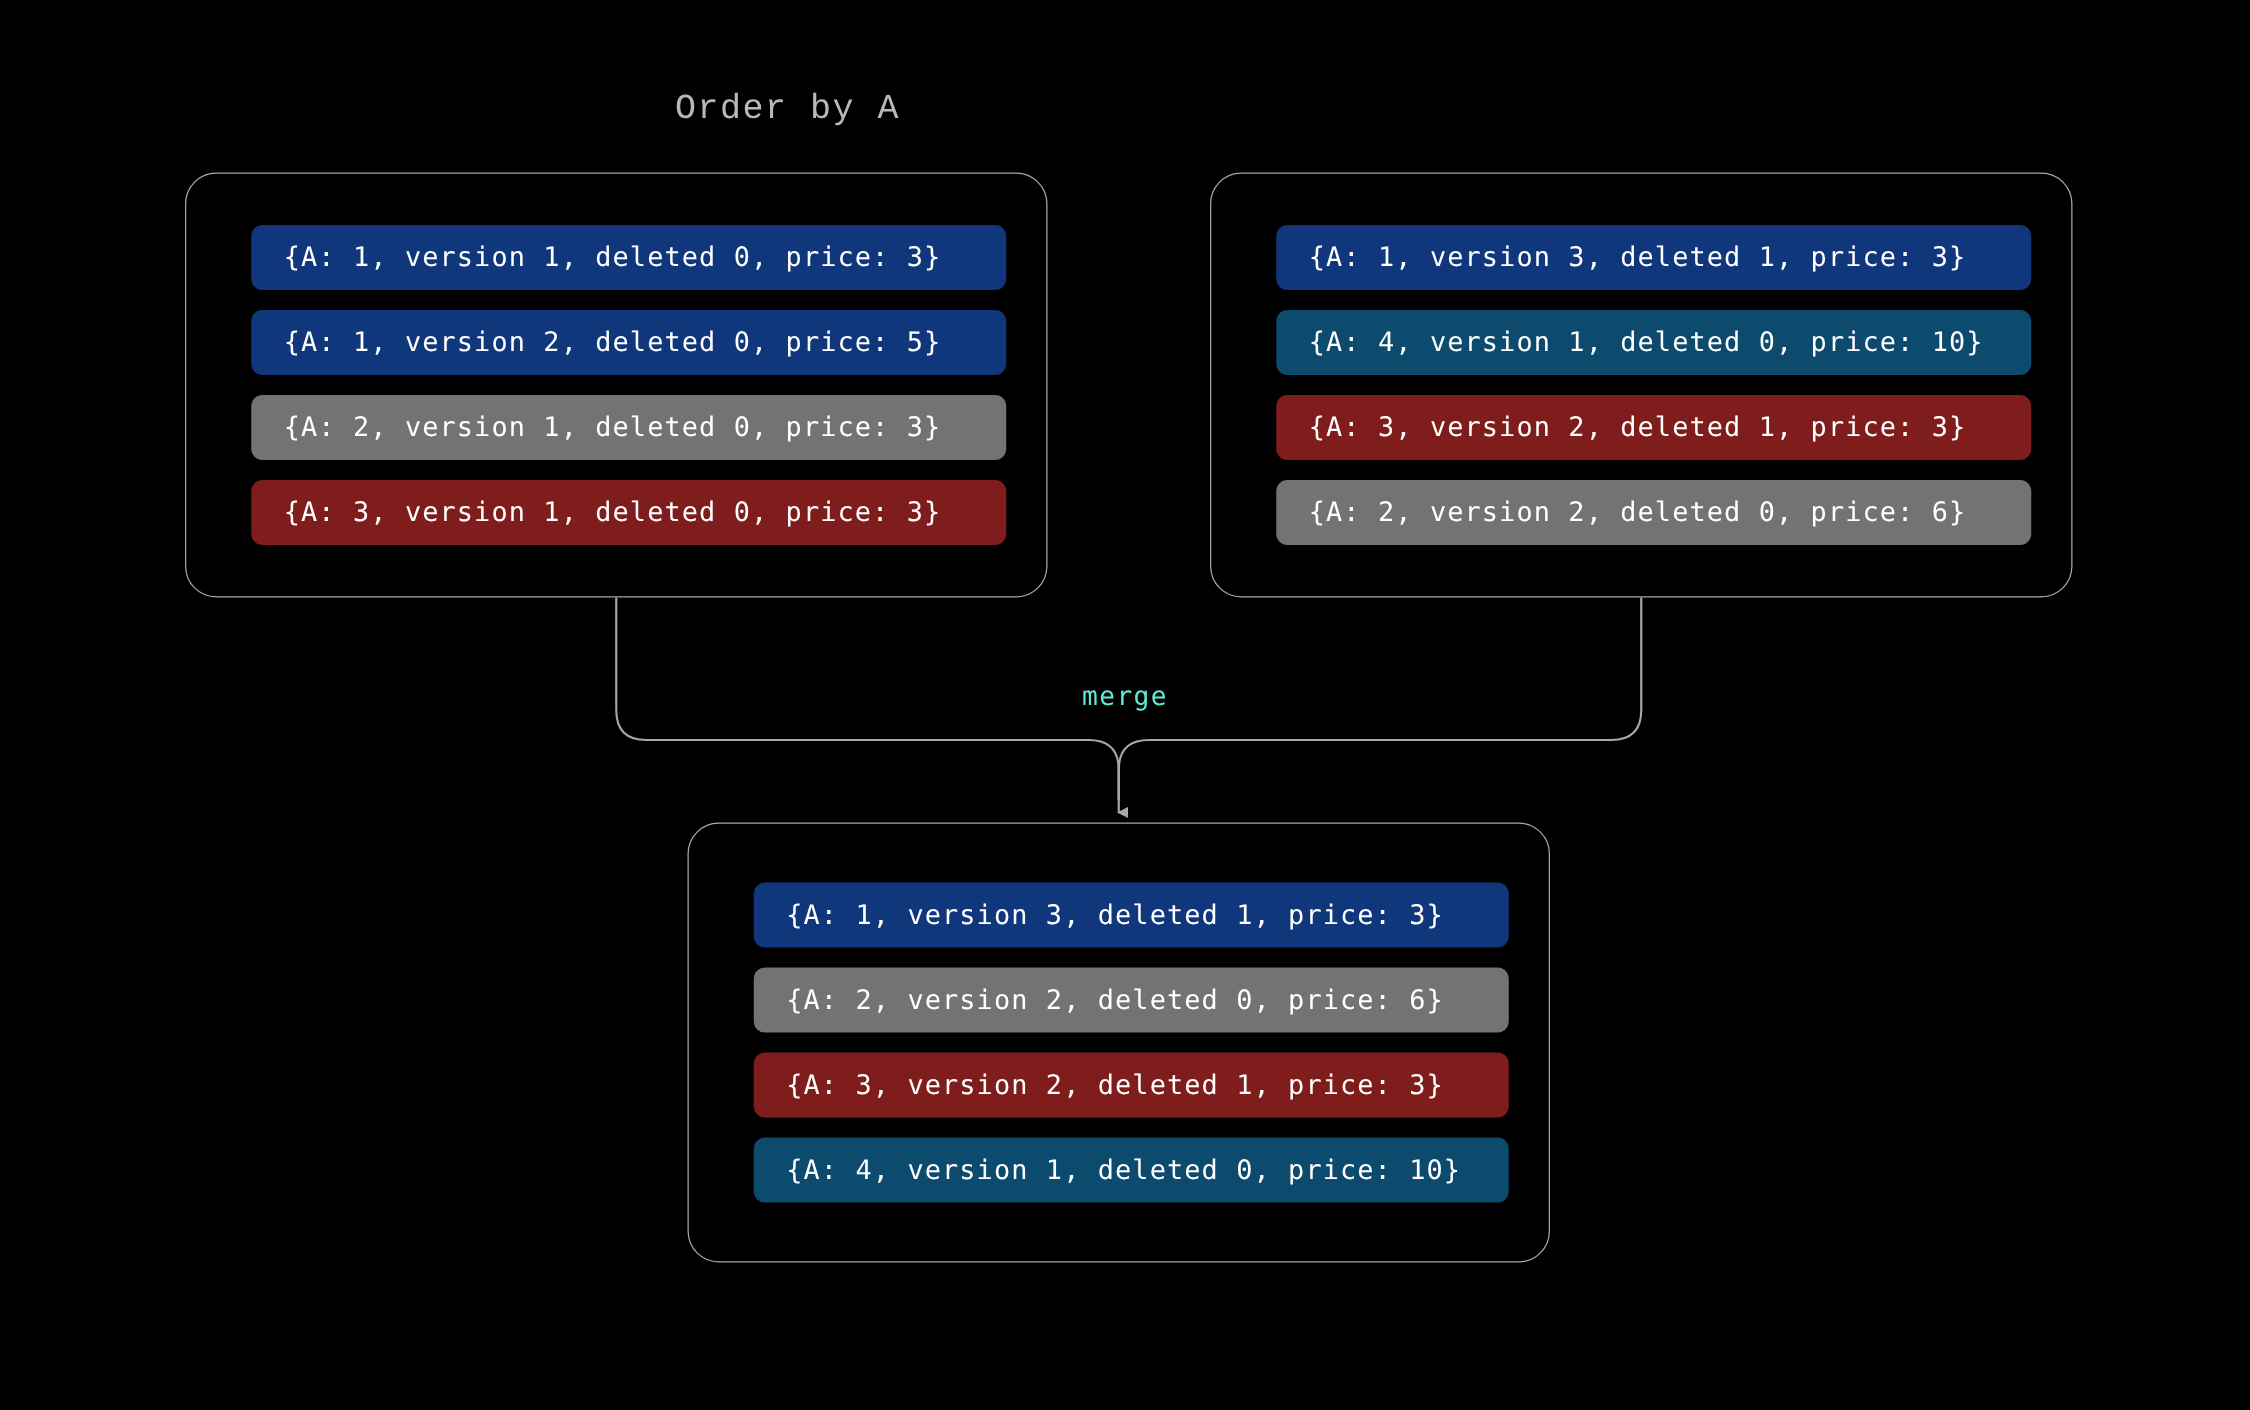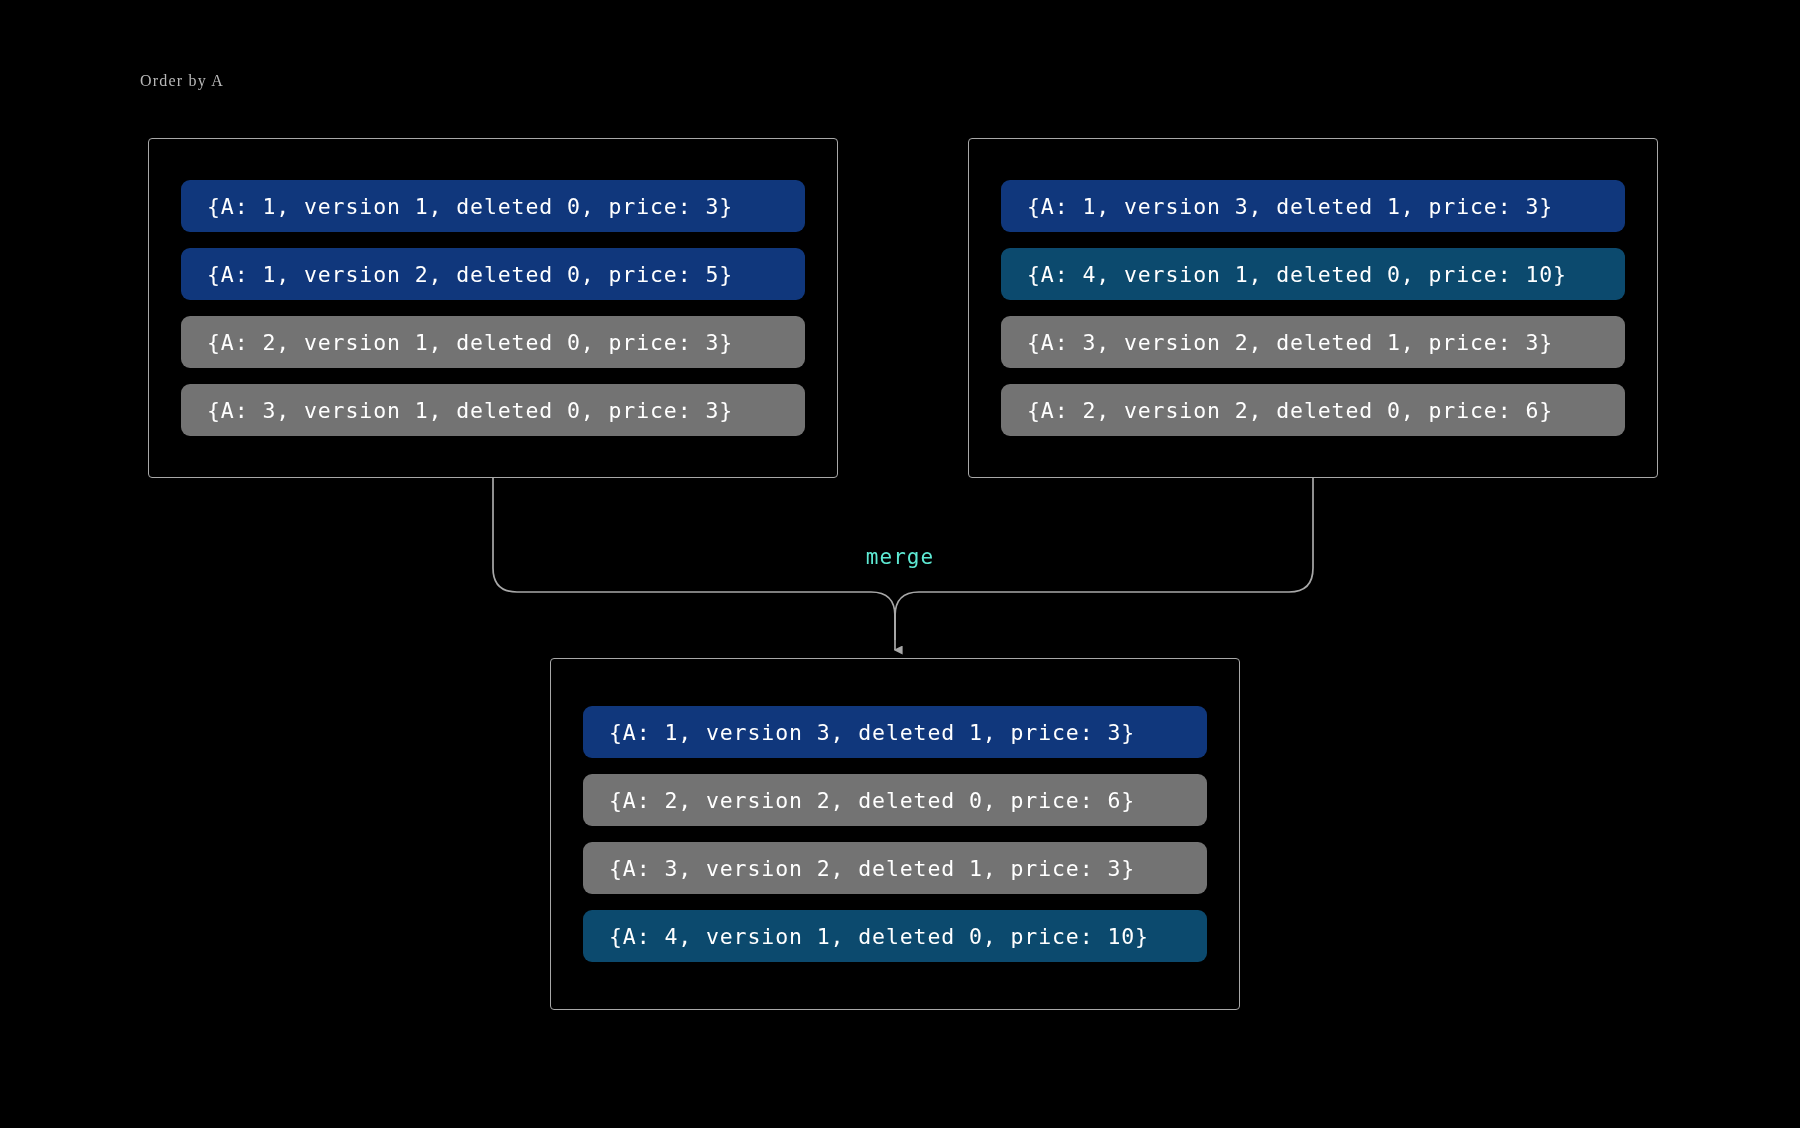--- a/index.html
+++ b/index.html
@@ -27,40 +27,41 @@
     width: 1800px;
     height: 1128px;
     pointer-events: none;
     z-index: 1;
   }
 
   
   .panel-title {
     position: absolute;
     color: #b8b8b8;
-    font-size: 16px;
+    font-size: 28px;
     letter-spacing: 1.2px;
     white-space: nowrap;
-    text-align: left;
-    font-family: Liberation Serif, serif;
+    text-align: right;
+    font-family: Liberation Mono, monospace;
   }
   #title-left  { left: 140px; top: 72px; width: 580px; }
   #title-right { left: 850px; top: 72px; width: 580px; }
 
   
   .panel {
     position: absolute;
     border: 1.6px solid #a8a8a8;
-    border-radius: 4px;
+    border-radius: 25px;
     background: #000000;
     box-sizing: border-box;
     z-index: 2;
     display: flex;
     flex-direction: column;
     justify-content: center;
+    padding-left: 20px;
   }
   #panel-order-by-a { left: 148px;  top: 138px; width: 690px; height: 340px; }
   #panel-data-parts { left: 968px;  top: 138px; width: 690px; height: 340px; }
   #panel-merged     { left: 550px;  top: 658px; width: 690px; height: 352px; }
 
   .rows {
     display: flex;
     flex-direction: column;
     gap: 16px;
     padding: 0 32px;
@@ -75,21 +76,21 @@
     padding: 0 26px;
     color: #ffffff;
     font-size: 21.5px;
     letter-spacing: 0.9px;
     white-space: nowrap;
     font-family: "DejaVu Sans Mono", "Liberation Mono", monospace;
     box-sizing: border-box;
   }
   .record.blue   { background: #10377c; }
   .record.green  { background: #737373; }
-  .record.red    { background: #737373; }
+  .record.red    { background: #7f1d1d; }
   .record.purple { background: #0c4a6e; }
 
   
   #merge-label {
     position: absolute;
     left: 0;
     top: 545px;
     width: 1800px;
     text-align: center;
     color: #5eead4;

